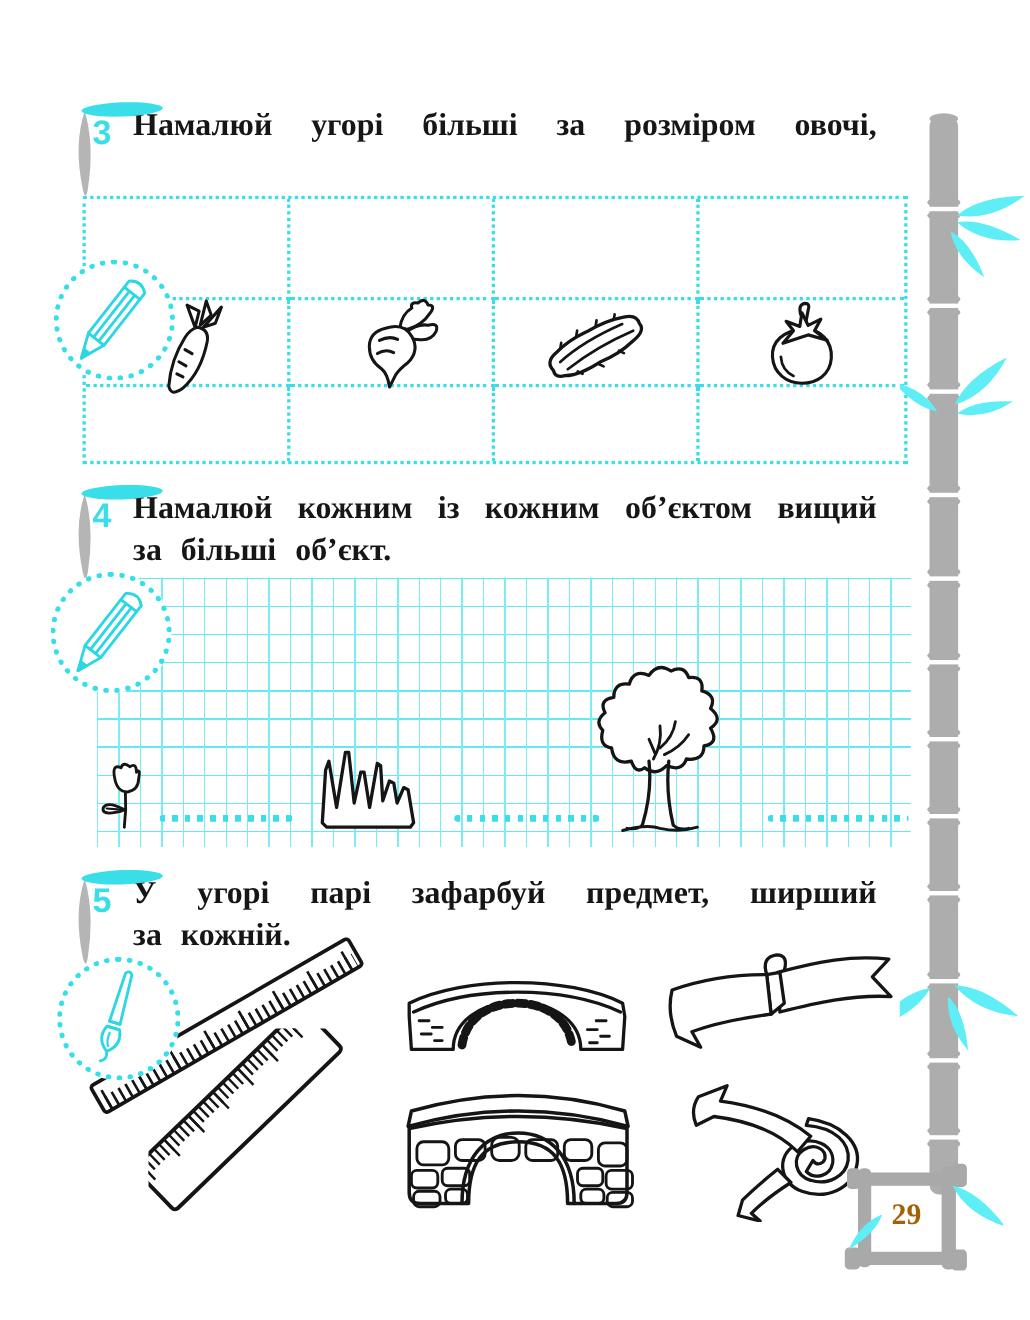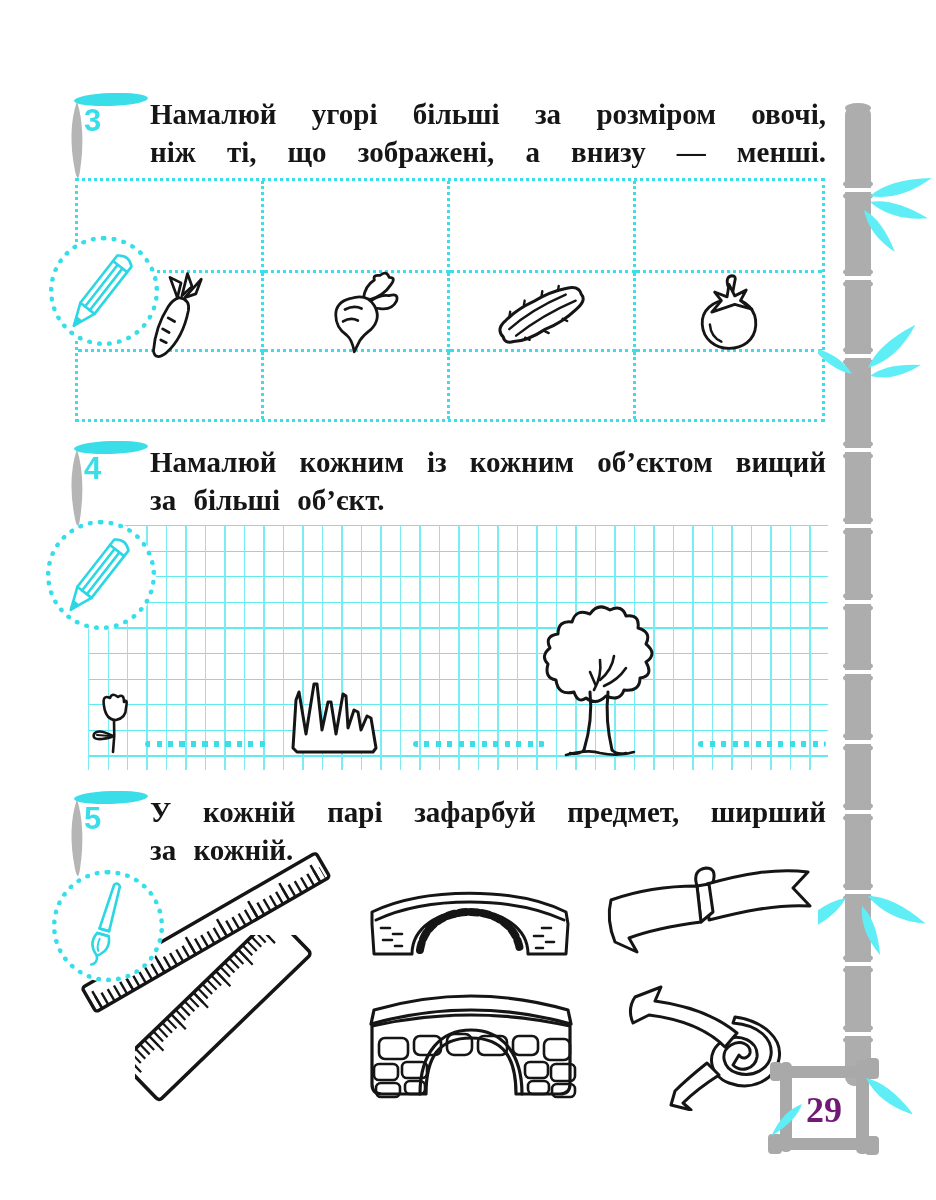--- a/index.html
+++ b/index.html
@@ -7,21 +7,21 @@
         font-family:"Liberation Serif",serif;color:#161616;}
   svg{display:block;}
 
   
   .task-header{position:absolute;left:64px;width:746px;}
   .marker-leaf{position:absolute;left:2px;top:6px;}
   .marker-ellipse{position:absolute;left:10px;top:-2px;width:74px;height:13px;border-radius:50%;
                   background:#3adee9;transform:rotate(-2deg);}
   .marker-num{position:absolute;left:20px;top:8px;font-family:"Liberation Sans",sans-serif;
               font-weight:bold;font-size:31px;color:#3adee9;}
-  .task-text{margin-left:86px;width:676px;font-size:29px;font-weight:bold;line-height:38px;}
+  .task-text{margin-left:57px;width:676px;font-size:29px;font-weight:bold;line-height:38px;}
   .line{white-space:normal;}
   .justify{text-align:justify;text-align-last:justify;}
   .spread{word-spacing:10px;}
 
   
   .veg-grid{position:absolute;left:75px;top:178px;width:750px;height:244px;
             border:3px dotted #3adee9;box-sizing:border-box;
             display:grid;grid-template-columns:repeat(4,1fr);grid-template-rows:92px 79px 67px;}
   .veg-cell{border-right:3px dotted #3adee9;border-bottom:3px dotted #3adee9;
             display:flex;align-items:center;justify-content:center;overflow:visible;}
@@ -36,36 +36,35 @@
   .baseline{position:absolute;height:6px;
       background:repeating-linear-gradient(90deg,#3adee9 0 5px,transparent 5px 11.5px);
       border-radius:3px;}
 
   
   .badge{position:absolute;border:5px dotted #35dfe9;border-radius:50%;background:#fff;
          display:flex;align-items:center;justify-content:center;z-index:5;}
 
   .figure{position:absolute;}
   .pagenum{position:absolute;left:796px;top:1089px;width:56px;text-align:center;
-           font-size:36px;font-weight:bold;color:#701a75;z-index:6;}
+           font-size:27px;font-weight:bold;color:#a16207;z-index:6;}
 </style>
 </head>
 <body>
 
 <div class="page">
 
   <div class="task-header" style="top:95px;">
     <svg class="marker-leaf" width="22" height="92" viewBox="0 0 22 92">
       <path d="M11,0 Q20,30 14,70 Q12,84 9,70 Q1,30 11,0 Z" fill="#b5b5b5"></path>
     </svg>
     <div class="marker-ellipse"></div>
     <div class="marker-num">3</div>
     <div class="task-text">
       <div class="line justify">Намалюй угорі більші за розміром овочі,</div>
-      <div class="line justify">ніж ті, що зображені, а внизу — менші.</div>
     </div>
   </div>
 
   <div class="veg-grid">
     <div class="veg-cell"></div>
     <div class="veg-cell"></div>
     <div class="veg-cell"></div>
     <div class="veg-cell last-col"></div>
 
     <div class="veg-cell">
@@ -180,21 +179,21 @@
     </svg>
   </div>
 
   <div class="task-header" style="top:793px;">
     <svg class="marker-leaf" width="22" height="92" viewBox="0 0 22 92">
       <path d="M11,0 Q20,30 14,70 Q12,84 9,70 Q1,30 11,0 Z" fill="#b5b5b5"></path>
     </svg>
     <div class="marker-ellipse"></div>
     <div class="marker-num">5</div>
     <div class="task-text">
-      <div class="line justify">У кожній парі зафарбуй предмет, ширший</div>
+      <div class="line justify">У угорі парі зафарбуй предмет, ширший</div>
       <div class="line spread">за кожній.</div>
     </div>
   </div>
 
   <div class="badge" style="left:52px;top:870px;width:102px;height:102px;">
     <svg width="88" height="92" viewBox="0 0 88 92">
       <g transform="translate(42,44) rotate(16)" fill="none" stroke="#2bd7e3" stroke-width="2.6" stroke-linejoin="round" stroke-linecap="round">
         <path d="M-3,-40 Q0,-44 3,-40 L5,6 L-5,6 Z"></path>
         <path d="M-5,6 L5,6 M-5.5,11 L5.5,11"></path>
         <path d="M-6,11 Q-12,24 0,33 Q12,24 6,11 Z"></path>

